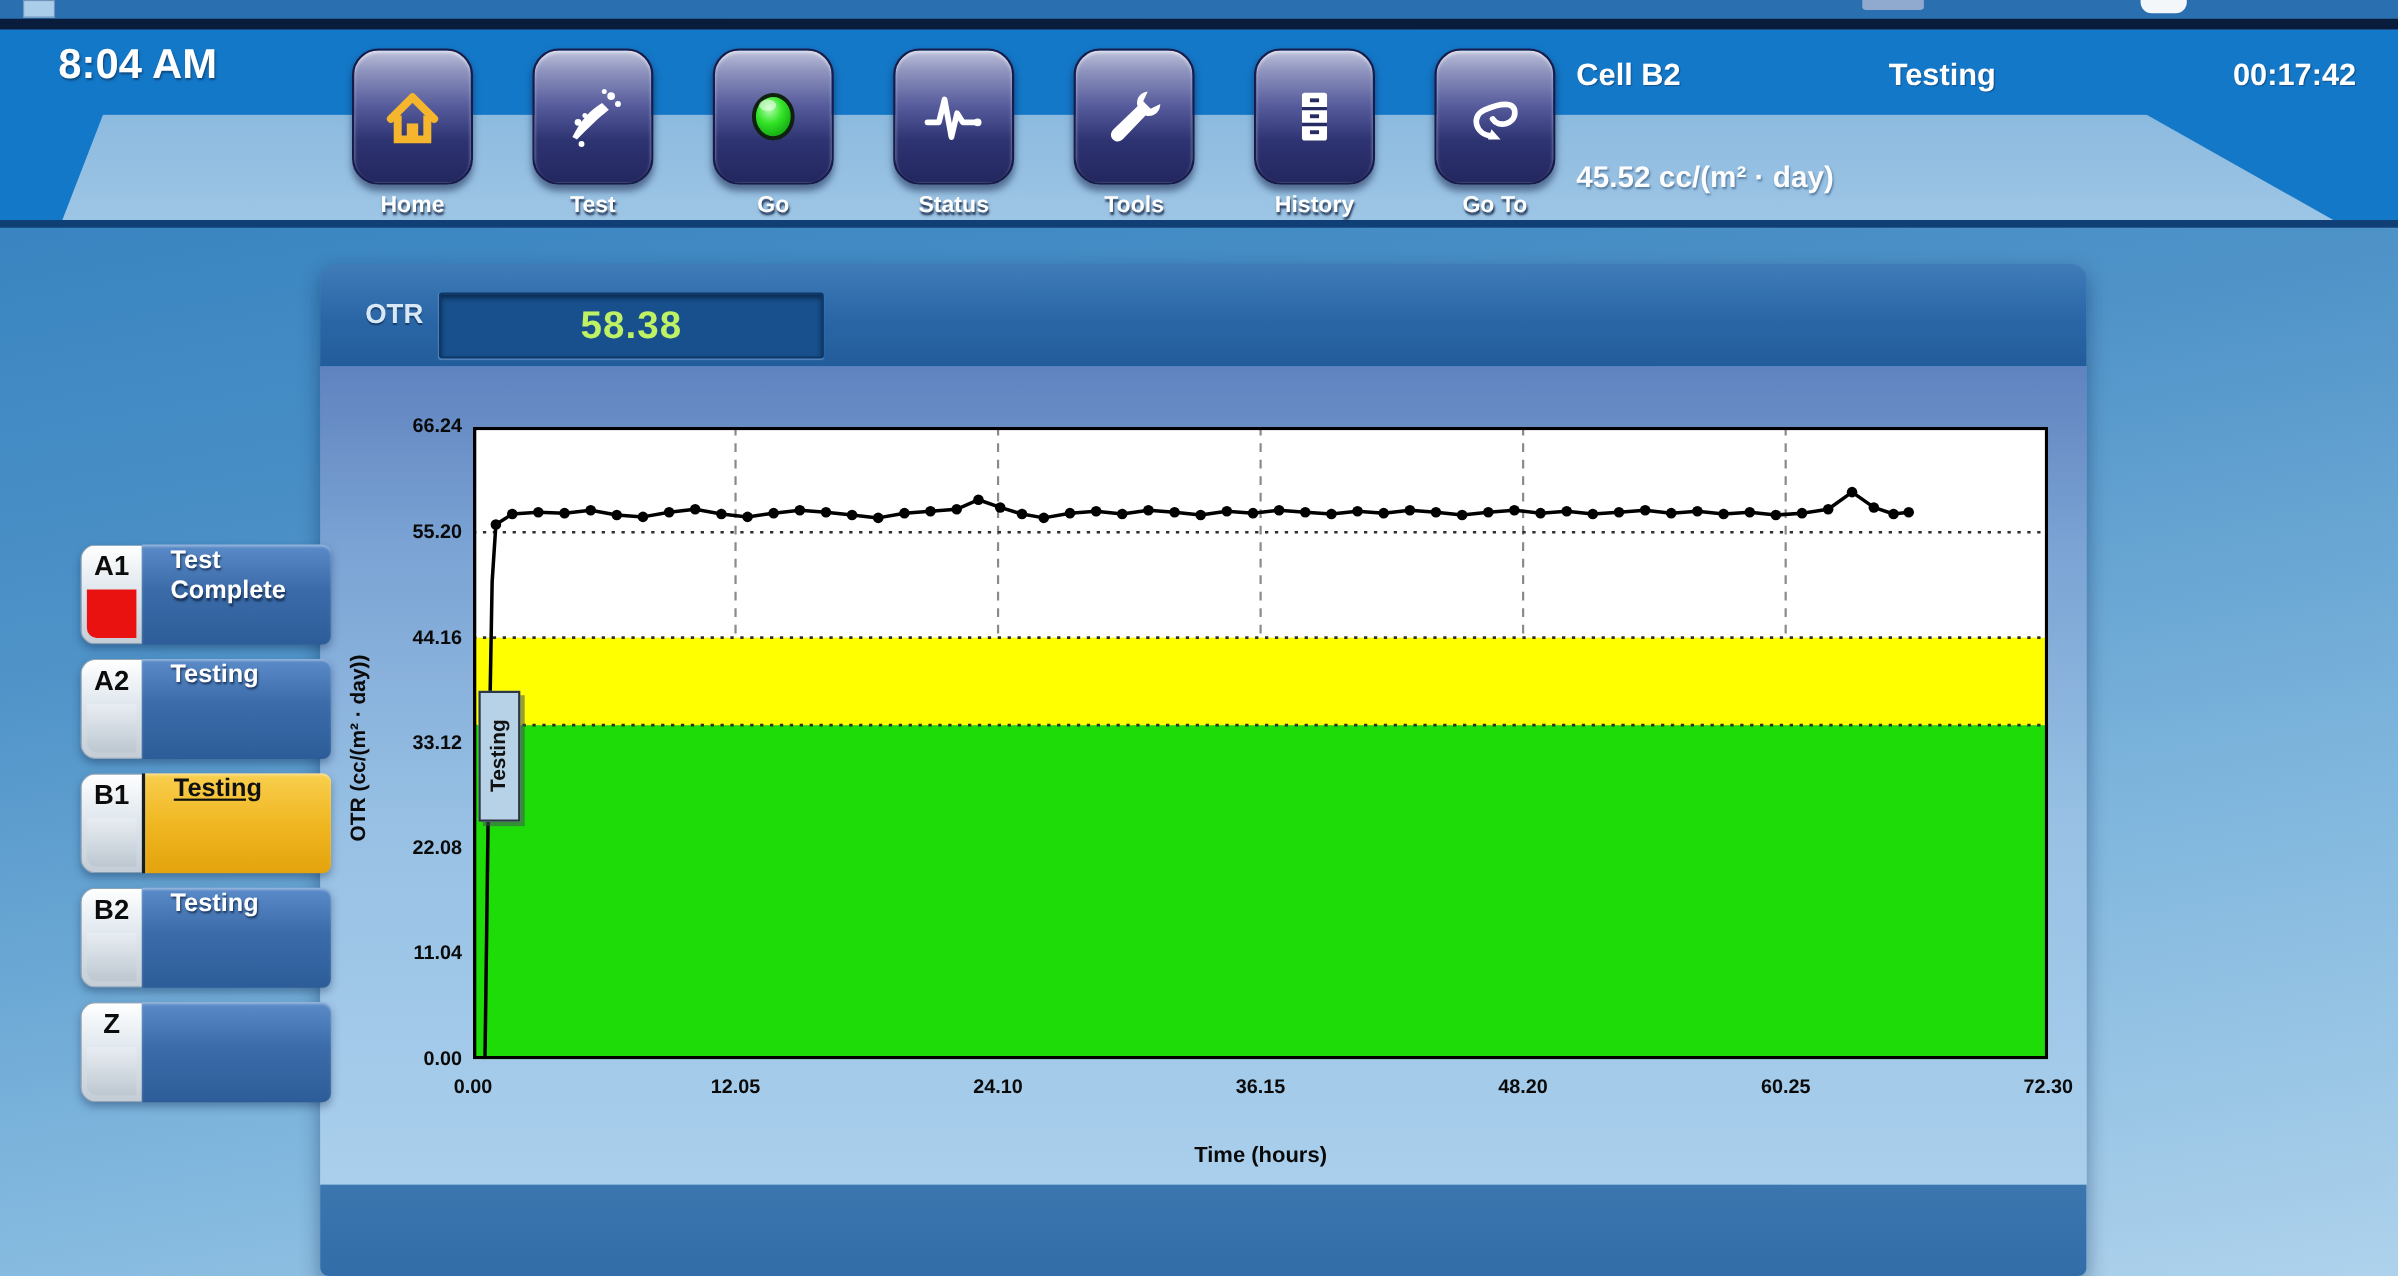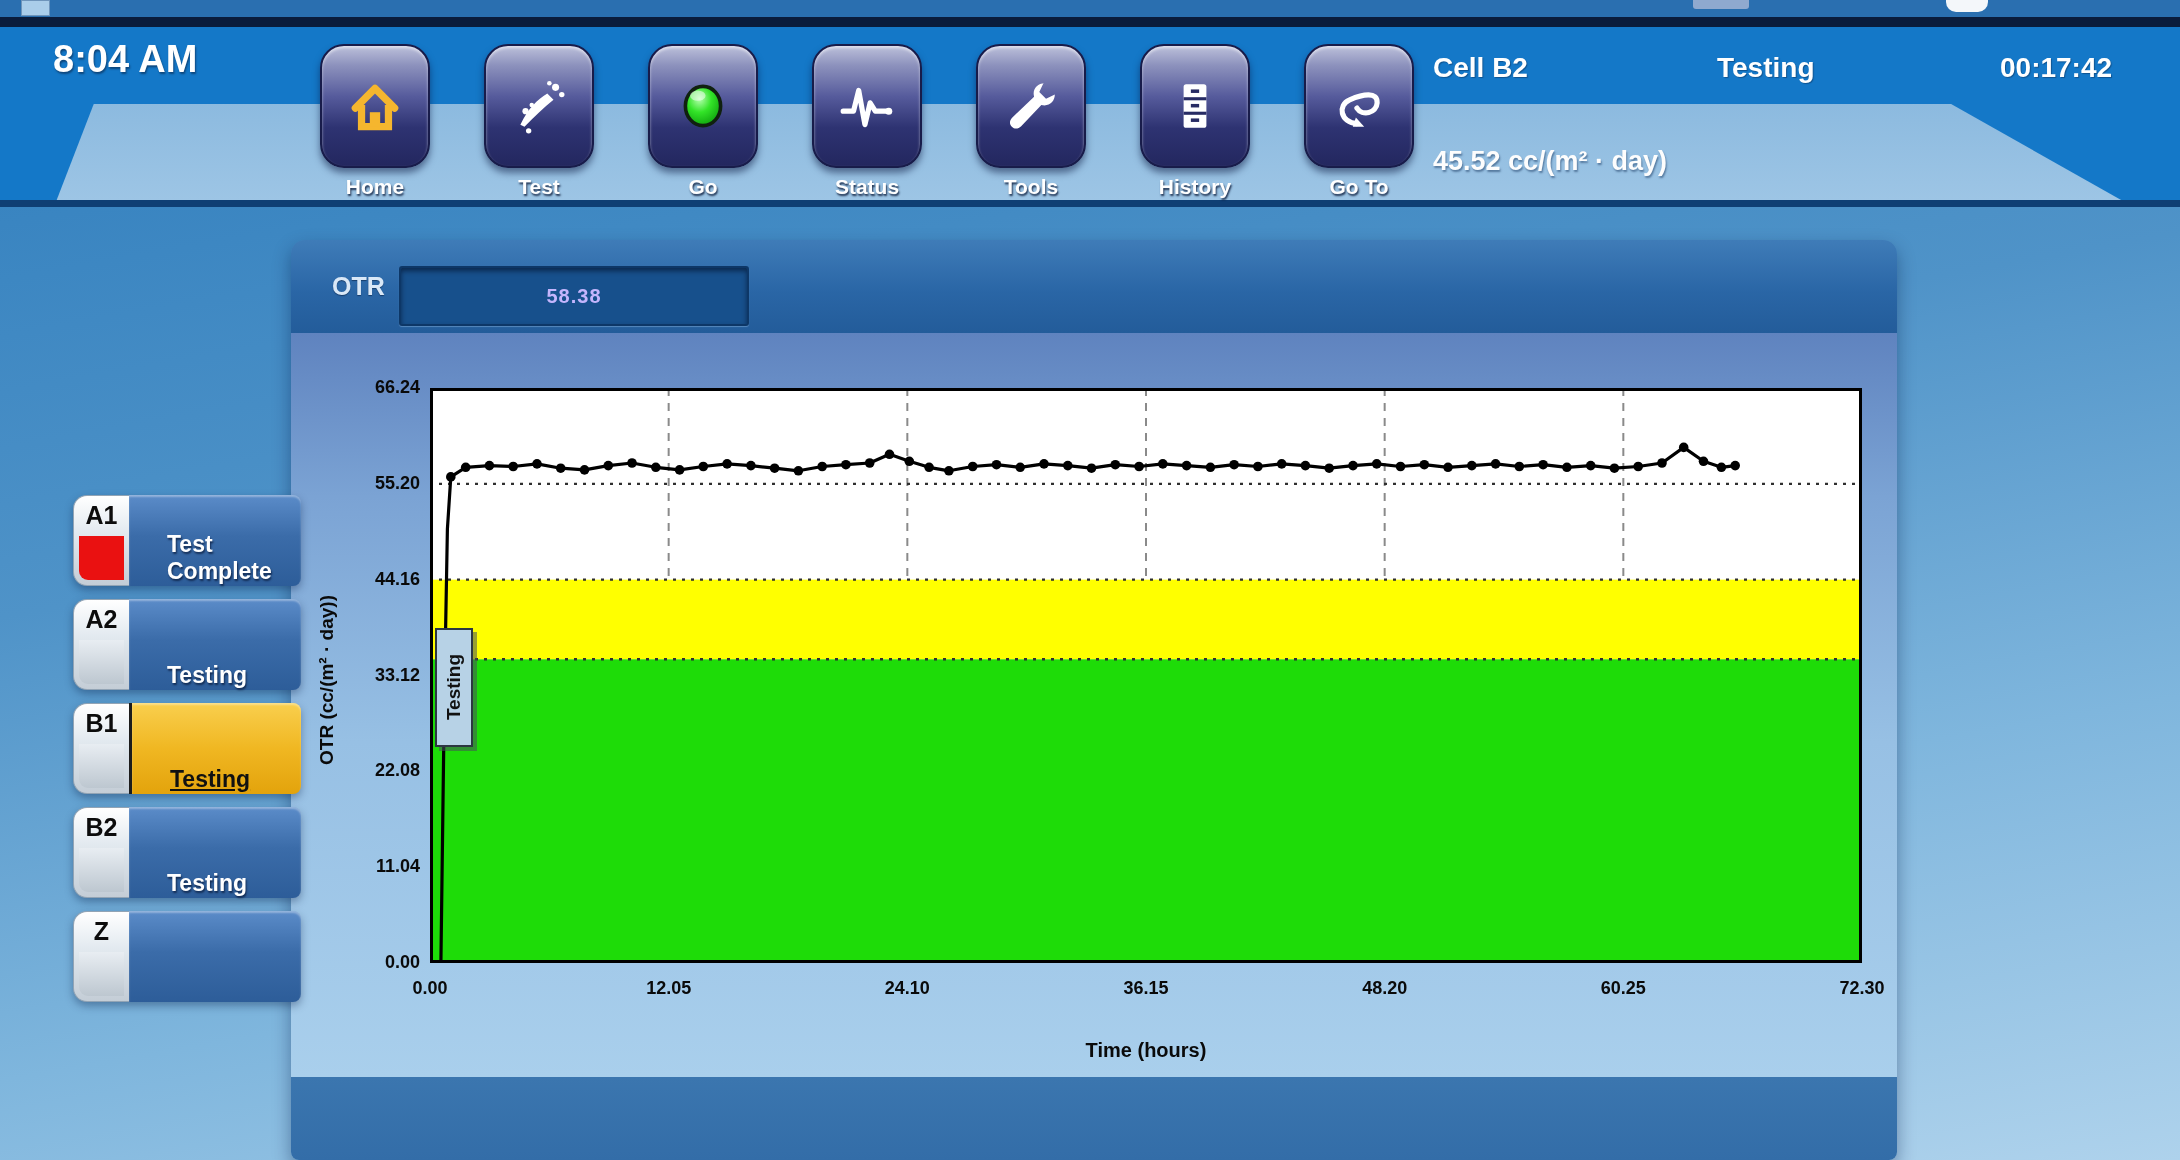--- a/index.html
+++ b/index.html
@@ -16,21 +16,21 @@
 
   .header-band{position:absolute;left:0;top:27px;width:100%;height:179px;background:#1478c8;}
   .header-trapezoid{position:absolute;left:0;top:104px;width:100%;height:96px;
        background:linear-gradient(180deg,#8cbadf 0%,#9dc5e5 100%);
        clip-path:polygon(4.3% 0,89.5% 0,97.3% 100%,2.6% 100%);}
   .header-darkline{position:absolute;left:0;top:200px;width:100%;height:7px;background:#0f3f74;}
 
   .clock{position:absolute;left:53px;top:38px;font-size:38px;color:#fff;text-shadow:1px 2px 2px rgba(10,30,60,.55);}
   .hdr-cell{position:absolute;left:1433px;top:52px;font-size:28px;color:#fff;text-shadow:1px 1px 1px rgba(10,30,60,.4);}
   .hdr-status{position:absolute;left:1717px;top:52px;font-size:28px;color:#fff;text-shadow:1px 1px 1px rgba(10,30,60,.4);}
-  .hdr-elapsed{position:absolute;left:2000px;top:52px;width:172px;text-align:left;font-size:28px;color:#fff;text-shadow:1px 1px 1px rgba(10,30,60,.4);}
+  .hdr-elapsed{position:absolute;left:2000px;top:52px;width:172px;text-align:center;font-size:28px;color:#fff;text-shadow:1px 1px 1px rgba(10,30,60,.4);}
   .hdr-reading{position:absolute;left:1433px;top:146px;font-size:27px;color:#fdfdfd;text-shadow:1px 2px 2px rgba(30,60,100,.55);}
 
   
   .toolbar{position:absolute;left:322px;top:44px;display:flex;gap:58px;}
   .tool{width:106px;display:flex;flex-direction:column;align-items:center;cursor:pointer;}
   .tool-btn{width:106px;height:120px;border-radius:24px;border:2px solid #181c4a;
        background:linear-gradient(180deg,#bcc0da 0%,#8d92bd 16%,#565b9c 42%,#2e3372 68%,#23275f 100%);
        box-shadow:0 5px 7px rgba(8,20,60,.5),inset 0 2px 3px rgba(255,255,255,.55);
        display:flex;align-items:center;justify-content:center;}
   .tool-label{margin-top:7px;font-size:21px;color:#fff;text-shadow:1px 2px 2px rgba(10,25,55,.85);white-space:nowrap;}
@@ -42,21 +42,21 @@
        background:linear-gradient(180deg,#3f7cb8 0%,#2a66a6 55%,#235c9a 100%);}
   .panel-body{position:absolute;left:0;top:93px;width:100%;height:744px;
        background:linear-gradient(180deg,#5f83bf 0%,#7ba3d4 22%,#97c0e4 55%,#a9cfec 100%);}
   .panel-footer{position:absolute;left:0;top:837px;width:100%;height:83px;
        background:linear-gradient(180deg,#3b76af 0%,#336da8 100%);}
 
   .otr-label{position:absolute;left:41px;top:32px;font-size:25px;color:#d9e8f7;text-shadow:0 1px 1px rgba(0,20,50,.5);}
   .otr-box{position:absolute;left:108px;top:26px;width:346px;height:56px;background:#17508c;
        border:2px solid #0d3767;border-radius:3px;box-shadow:inset 0 3px 5px rgba(0,10,30,.55),0 1px 1px rgba(160,200,240,.4);
        display:flex;align-items:center;justify-content:center;}
-  .otr-value{font-size:20px;color:#c4b5fd;letter-spacing:1px;}
+  .otr-value{font-size:35px;color:#bef264;letter-spacing:1px;}
 
   
   .chart-svg{position:absolute;left:430px;top:388px;}
   .chart-layer{position:absolute;left:0;top:0;width:1970px;height:1160px;pointer-events:none;}
   .ytick{position:absolute;width:92px;text-align:right;font-size:18px;color:#0a0a0a;}
   .xtick{position:absolute;width:96px;text-align:center;font-size:18px;color:#0a0a0a;}
   .xaxis-title{position:absolute;text-align:center;font-size:20px;color:#0a0a0a;}
   .yaxis-title{position:absolute;left:310px;top:460px;width:34px;height:440px;}
   .yaxis-title span,.chart-annotation span{position:absolute;left:50%;top:50%;
        transform:translate(-50%,-50%) rotate(-90deg);white-space:nowrap;}
@@ -72,21 +72,21 @@
   .cell-tab{width:56px;height:100%;border-radius:14px 0 0 14px;border:1px solid #92a4b5;border-right:none;
        background:linear-gradient(180deg,#ffffff 0%,#e3eaf0 40%,#c4cdd6 100%);
        display:flex;flex-direction:column;box-sizing:border-box;}
   .cell-tab-label{height:38px;line-height:38px;text-align:center;font-size:25px;color:#0c0c0c;}
   .cell-indicator{flex:1;margin:2px 5px 5px 5px;border-radius:0 0 0 9px;
        background:linear-gradient(180deg,#e8edf2,#bdc7d0);}
   .cell-indicator.red{background:#ea1111;}
   .cell-body{flex:1;height:100%;border-radius:0 8px 8px 0;box-sizing:border-box;
        background:linear-gradient(180deg,#5b8cc9 0%,#3b6ca9 45%,#2d5d99 100%);
        box-shadow:inset 0 2px 2px rgba(255,255,255,.35);
-       display:flex;align-items:flex-end;padding-left:38px;}
+       display:flex;align-items:flex-start;padding-left:26px;}
   .cell-status-text{font-size:23px;line-height:1.2;color:#fff;text-shadow:1px 2px 2px rgba(5,20,50,.7);max-width:140px;}
   .cell-item.selected .cell-body{background:linear-gradient(180deg,#f9cf4e 0%,#f0b722 50%,#e3a30c 100%);
        border-left:3px solid #1c1c1c;}
   .cell-item.selected .cell-status-text{color:#111;text-decoration:underline;text-shadow:none;}
 </style>
 </head>
 <body>
 
 <div class="app">
 

